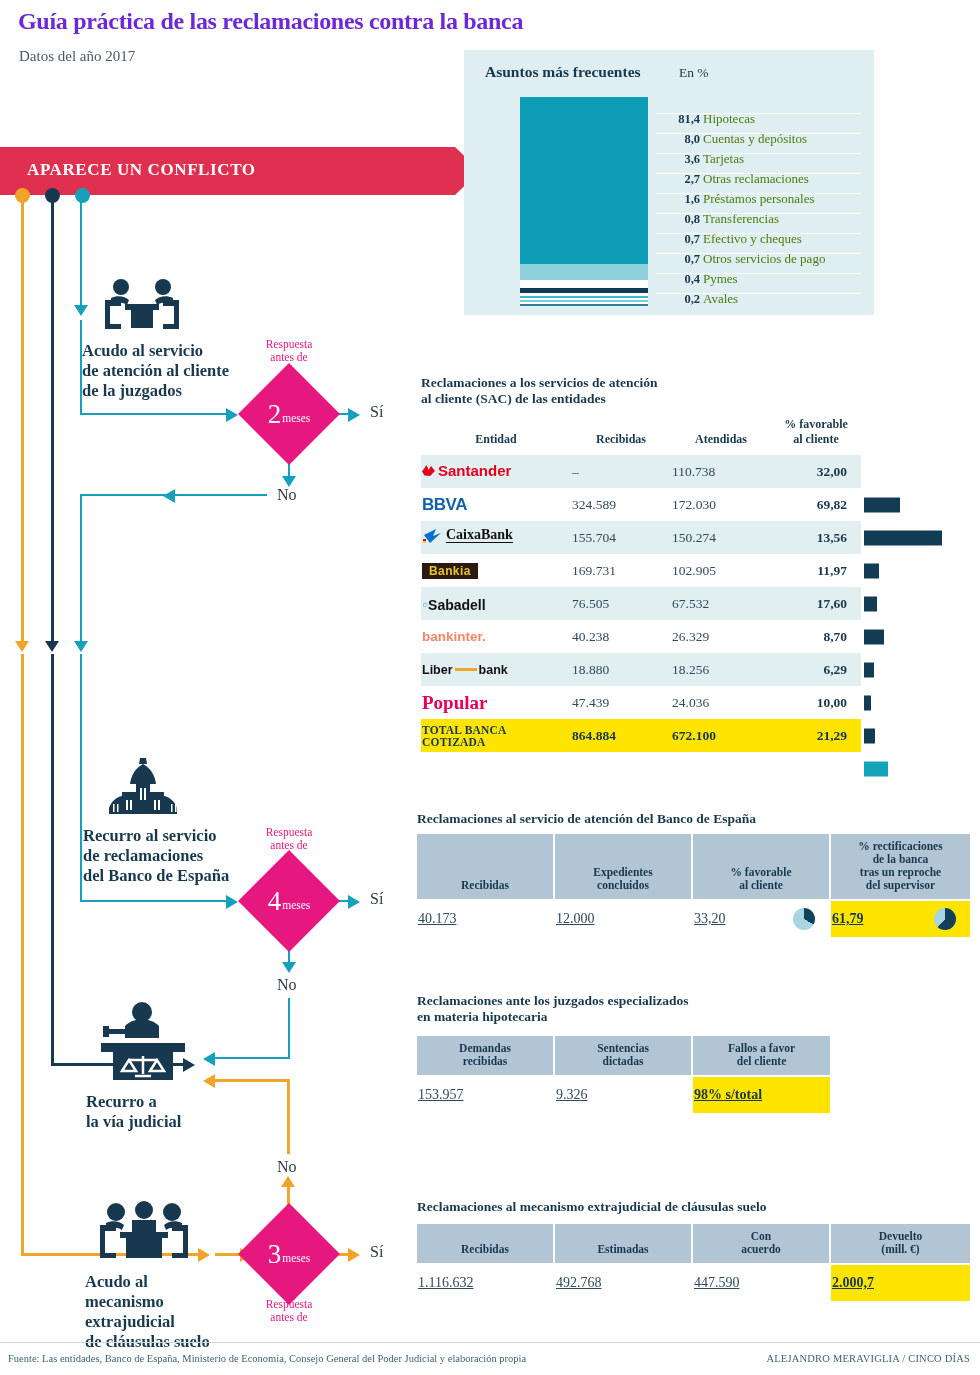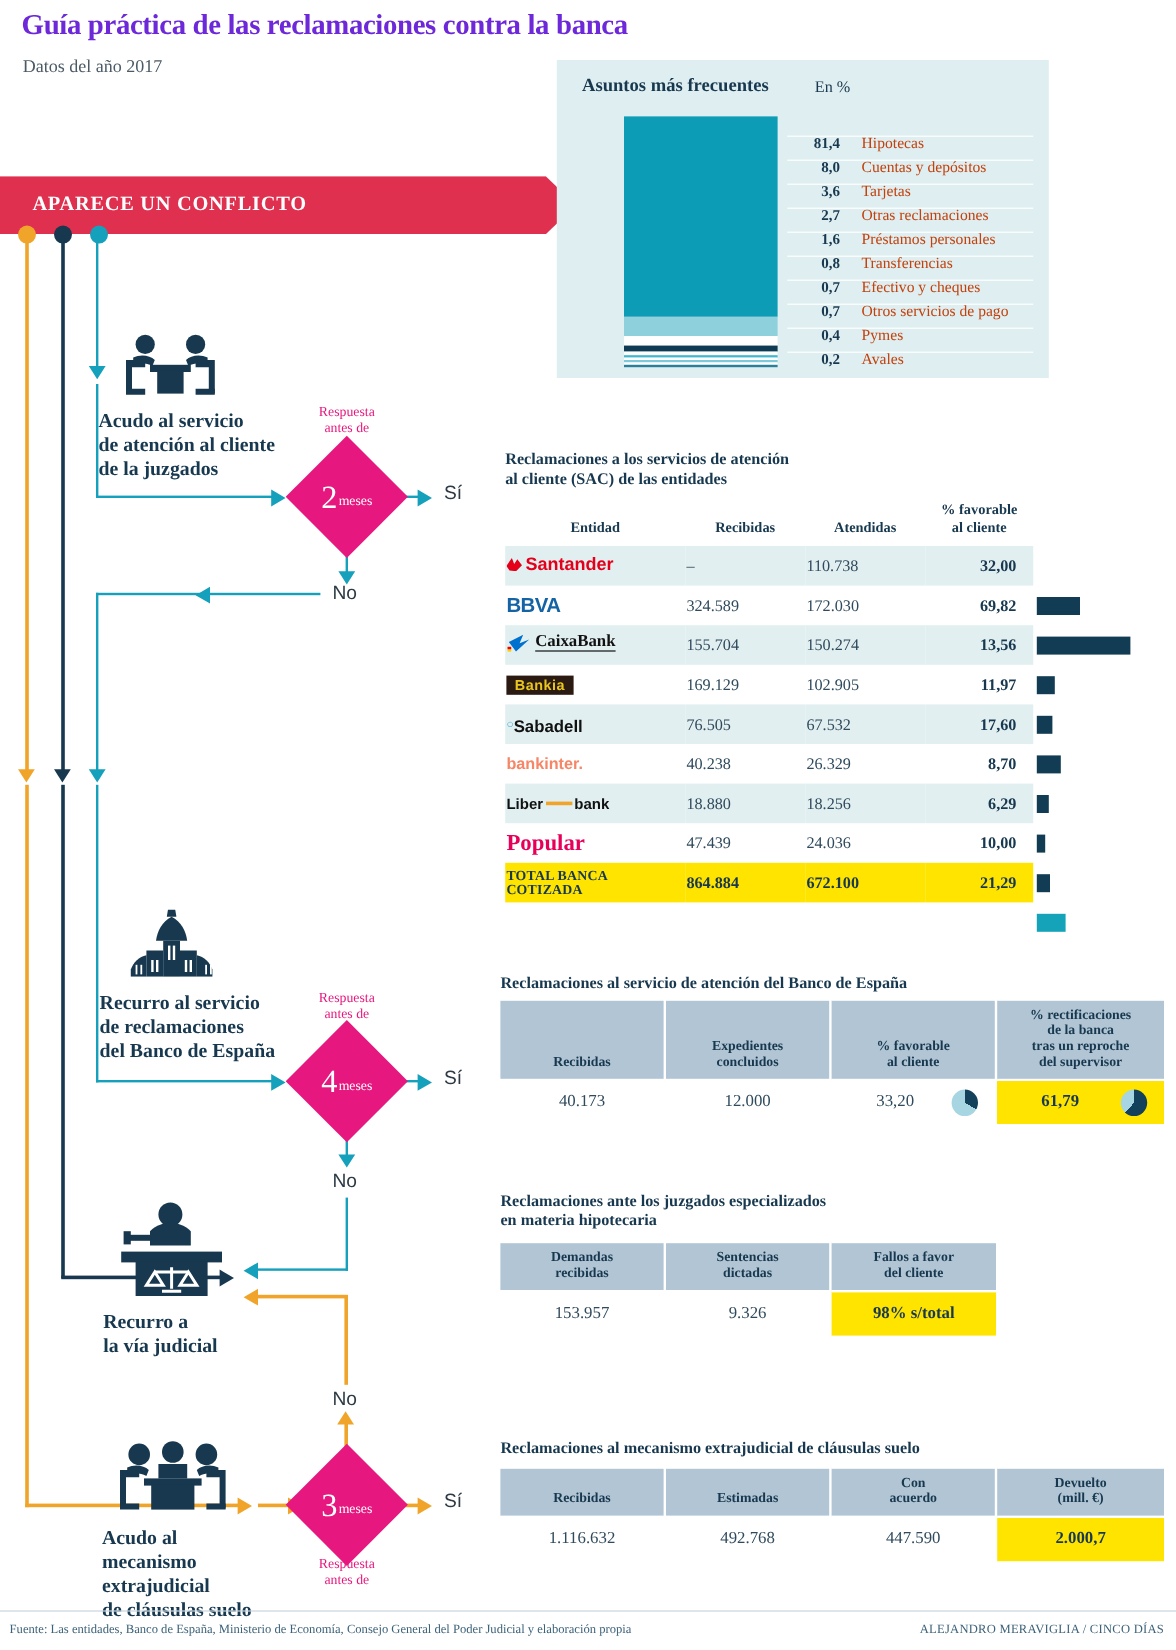--- a/index.html
+++ b/index.html
@@ -56,21 +56,21 @@
   .arrow-right { width:0;height:0;border-top:7px solid transparent;border-bottom:7px solid transparent; }
   .arrow-left { width:0;height:0;border-top:7px solid transparent;border-bottom:7px solid transparent; }
 
   
   .step-label {
     font-family:"Liberation Serif", serif;
     font-weight:bold; font-size:16.5px; line-height:20px;
     color:#17384f;
   }
   .yesno {
-    font-family:Liberation Sans, sans-serif;
+    font-family:Liberation Serif, serif;
     font-size:16px; color:#2e3b45;
   }
 
   
   .diamond {
     width:72px; height:72px; background:#e6177e;
     transform:rotate(45deg);
   }
   .diamond-wrap { width:72px; height:72px; }
   .diamond-txt {
@@ -109,21 +109,21 @@
   .freq-row {
     display:flex; align-items:baseline; height:20px;
     border-bottom:1px solid #ffffff;
   }
   .freq-val {
     width:44px; text-align:right; font-weight:bold; font-size:12.5px; color:#17384f;
     font-family:"Liberation Serif", serif;
     margin-top:18px;
   }
   .freq-lab {
-    padding-left:18px; font-size:13px; color:#c2410c;
+    padding-left:3px; font-size:13px; color:#4d7c0f;
     font-family:"Liberation Serif", serif;
   }
 
   
   .sect-title {
     font-weight:bold; font-size:13.5px; line-height:16px; color:#17384f;
     font-family:"Liberation Serif", serif;
   }
 
   
@@ -167,23 +167,24 @@
 
   
   .dtable { border-collapse:collapse; table-layout:fixed; }
   .dtable th {
     background:#b1c5d4; color:#17384f; font-weight:bold; font-size:11.5px;
     line-height:13px; text-align:center; vertical-align:bottom;
     padding:6px 4px 7px 4px; border:2px solid #ffffff;
     font-family:"Liberation Serif", serif;
   }
   .dtable td {
-    background:#ffffff; color:#2f4a5c; font-size:14px; text-align:center;
+    background:#ffffff; color:#2f4a5c; font-size:14px; text-align:left;
     height:38px; border:2px solid #ffffff;
     font-family:"Liberation Serif", serif;
+    text-decoration:underline;
   }
   .dtable td.yellow { background:#ffe400; color:#17384f; font-weight:bold; }
   .dtable td.withpie { position:relative; }
   .pie {
     position:absolute; right:14px; top:50%; transform:translateY(-50%);
     width:22px; height:22px; border-radius:50%;
   }
 
   
   #footer-source {
@@ -503,21 +504,21 @@
                   <rect x="1" y="11" width="3" height="2" fill="#e4002b"></rect>
                 </svg></span>
               <span class="l-caixa">CaixaBank</span>
             </span></td>
           <td>155.704</td>
           <td>150.274</td>
           <td class="pct">13,56</td>
         </tr>
         <tr>
           <td><span class="logo l-bankia">Bankia</span></td>
-          <td>169.129</td>
+          <td>169.731</td>
           <td>102.905</td>
           <td class="pct">11,97</td>
         </tr>
         <tr class="alt">
           <td><span class="logo l-sabadell"><span class="o">○</span>Sabadell</span></td>
           <td>76.505</td>
           <td>67.532</td>
           <td class="pct">17,60</td>
         </tr>
         <tr>

